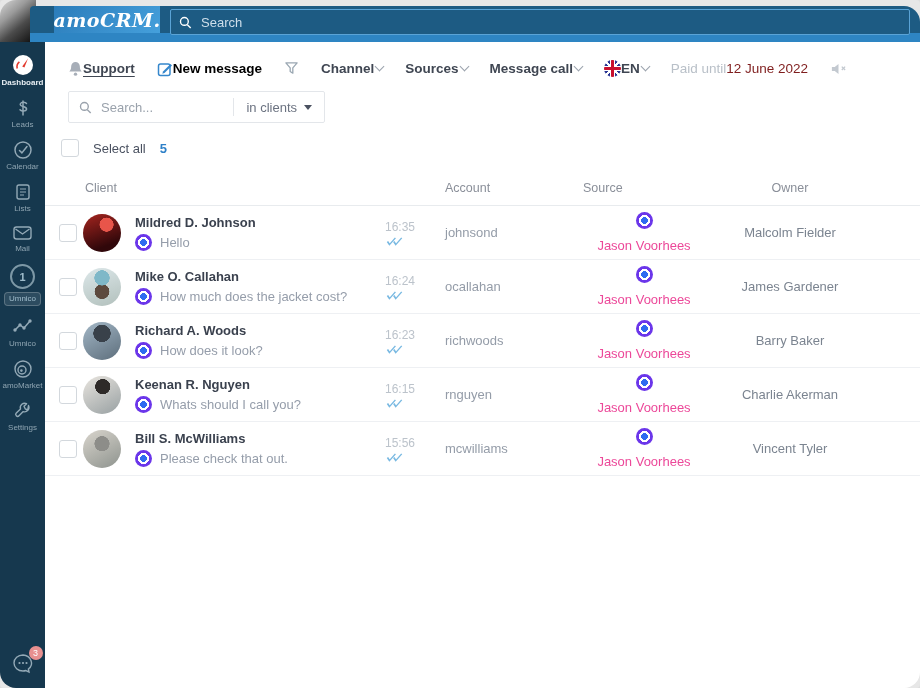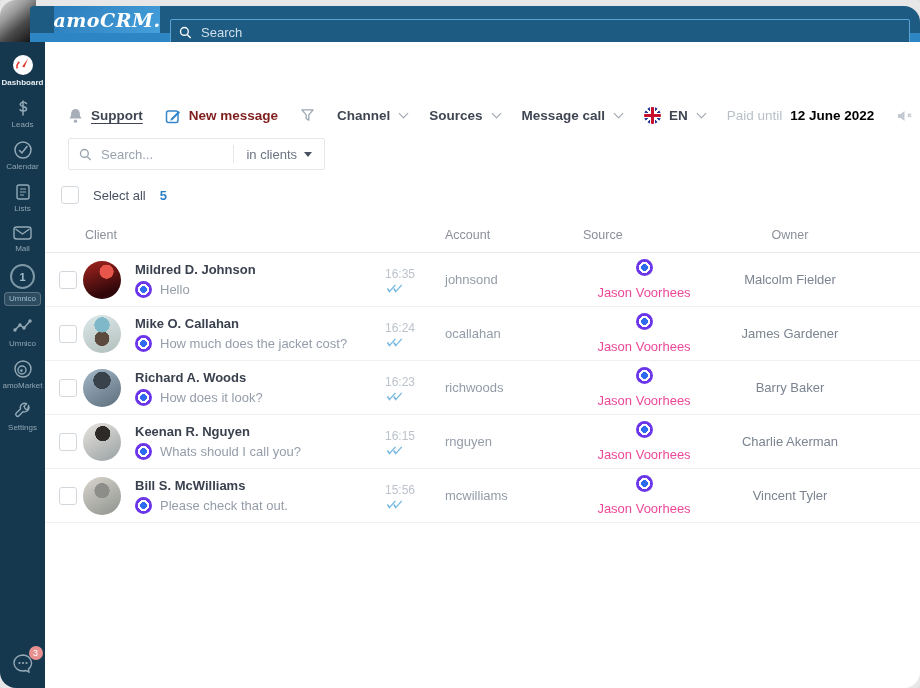--- a/index.html
+++ b/index.html
@@ -5,43 +5,43 @@
   html,body{margin:0;padding:0;background:#dedede;font-family:"Liberation Sans",sans-serif;}
   .stage{position:relative;width:920px;height:688px;background:#e7e7e7;border-radius:4px;overflow:hidden;}
   
   .photo-corner{position:absolute;left:0;top:0;width:36px;height:48px;border-top-left-radius:16px;
     background:linear-gradient(140deg,#d8d8d8 0%,#9a9a9a 30%,#4b4b4b 55%,#171717 85%);}
   
   .header{position:absolute;left:30px;top:6px;right:0;height:36px;background:#1d5b83;border-top-right-radius:16px;border-top-left-radius:4px;}
   .header-strip{position:absolute;left:0;right:0;bottom:0;height:9px;background:#2e85c3;}
   .logo-panel{position:absolute;left:24px;top:0;bottom:9px;width:106px;background:linear-gradient(135deg,#2b7cba,#45a0dc);display:flex;align-items:center;justify-content:center;}
   .logo-text{color:#fff;font-family:"DejaVu Serif",serif;font-style:italic;font-weight:bold;font-size:19px;letter-spacing:0.5px;}
-  .top-search{position:absolute;left:140px;top:13px;right:10px;height:24px;border:1px solid #5aa3d6;border-radius:2px;background:#1d5b83;display:flex;align-items:center;padding:0 8px;gap:7px;}
+  .top-search{position:absolute;left:140px;top:3px;right:10px;height:24px;border:1px solid #5aa3d6;border-radius:2px;background:#1d5b83;display:flex;align-items:center;padding:0 8px;gap:7px;}
   .top-search input{background:transparent;border:none;outline:none;color:#dfeaf2;font-size:13px;width:100%;font-family:"Liberation Sans",sans-serif;}
   .top-search input::placeholder{color:#cfdfeb;}
   
   .sidebar{position:absolute;left:0;top:42px;bottom:0;width:45px;background:#16384e;border-bottom-left-radius:16px;display:flex;flex-direction:column;align-items:center;padding-top:12px;box-sizing:border-box;}
   .side-item{display:flex;flex-direction:column;align-items:center;gap:3px;margin-bottom:11px;cursor:pointer;width:45px;}
   .side-label{font-size:8px;color:#8fa5b2;line-height:1;}
   .side-item.active .side-label{color:#e6edf2;font-weight:bold;}
   .umnico-pill{font-size:8px;color:#9fbccb;background:rgba(255,255,255,0.10);border:1px solid rgba(255,255,255,0.22);border-radius:4px;padding:2px 4px;line-height:1;}
   .num-circle{width:21px;height:21px;border:2px solid #7d98a6;border-radius:50%;color:#9fbccb;font-size:11px;font-weight:bold;display:flex;align-items:center;justify-content:center;}
   .chat-wrap{margin-top:auto;margin-bottom:12px;position:relative;}
   .chat-badge{position:absolute;top:-6px;right:-7px;background:#e89090;color:#fff;font-size:9px;width:14px;height:14px;border-radius:50%;display:flex;align-items:center;justify-content:center;}
   
   .main{position:absolute;left:45px;top:42px;right:0;bottom:0;background:#fff;border-bottom-right-radius:16px;overflow:hidden;}
   
   .toolbar{display:flex;align-items:center;gap:22px;padding:18px 0 14px 23px;font-size:13.5px;color:#3f4652;}
-  .tb-item{display:flex;align-items:center;gap:8px;cursor:pointer;white-space:nowrap;margin-top:47px;}
+  .tb-item{display:flex;align-items:center;gap:0;cursor:pointer;white-space:nowrap;}
   .support-label{font-weight:bold;text-decoration:underline;text-underline-offset:3px;color:#3f4652;}
-  .newmsg-label{font-weight:bold;color:#7f1d1d;}
+  .newmsg-label{font-weight:bold;color:#000000;}
   .dd-label{font-weight:bold;color:#3f4652;}
   .chv{display:inline-block;width:6px;height:6px;border-right:1.6px solid #9aa2ac;border-bottom:1.6px solid #9aa2ac;transform:rotate(45deg);margin-left:2px;margin-top:-4px;}
   .paid{color:#b9c0c8;}
-  .paid-date{color:#000000;font-weight:bold;}
+  .paid-date{color:#7f1d1d;font-weight:normal;}
   .flag{width:17px;height:17px;border-radius:50%;
     background:
       linear-gradient(0deg, transparent 44%, #c8102e 44% 56%, transparent 56%),
       linear-gradient(90deg, transparent 44%, #c8102e 44% 56%, transparent 56%),
       linear-gradient(0deg, transparent 38%, #fff 38% 62%, transparent 62%),
       linear-gradient(90deg, transparent 38%, #fff 38% 62%, transparent 62%),
       linear-gradient(45deg, transparent 45%, #fff 45% 55%, transparent 55%),
       linear-gradient(-45deg, transparent 45%, #fff 45% 55%, transparent 55%),
       #283593;}
   

